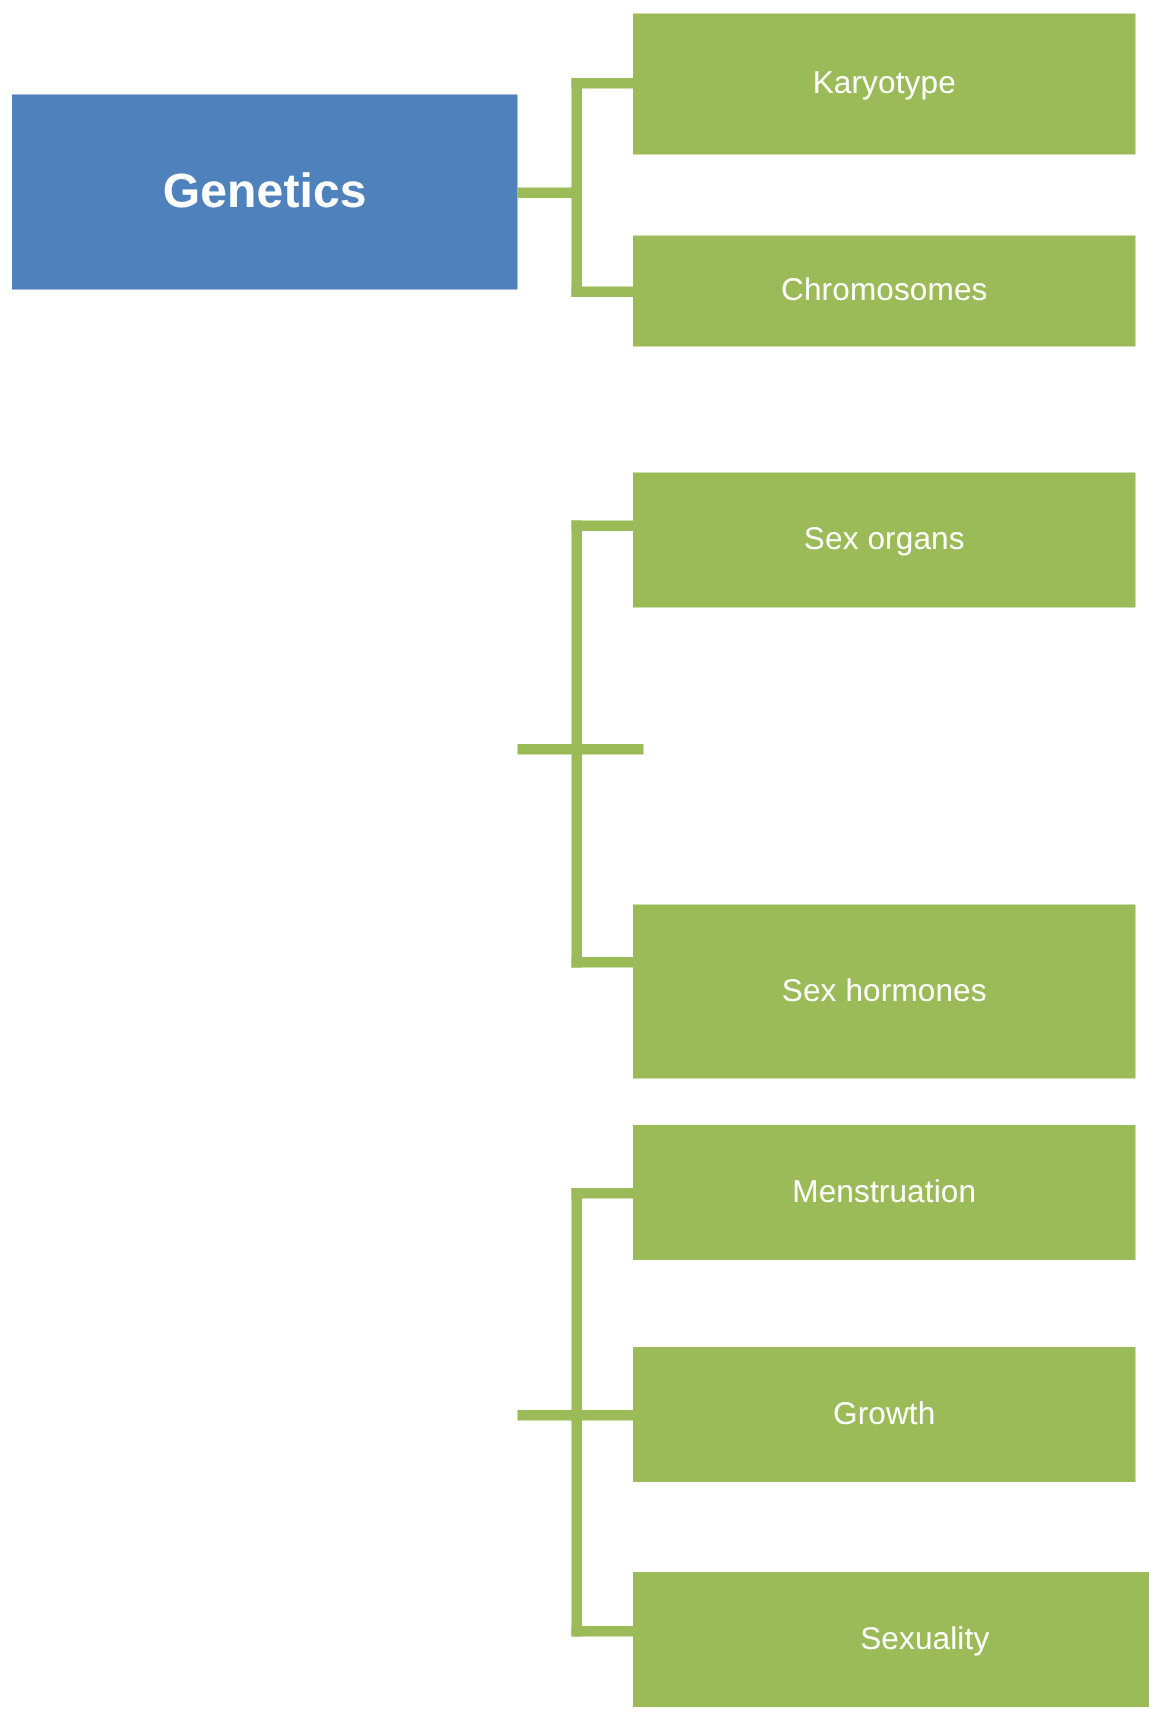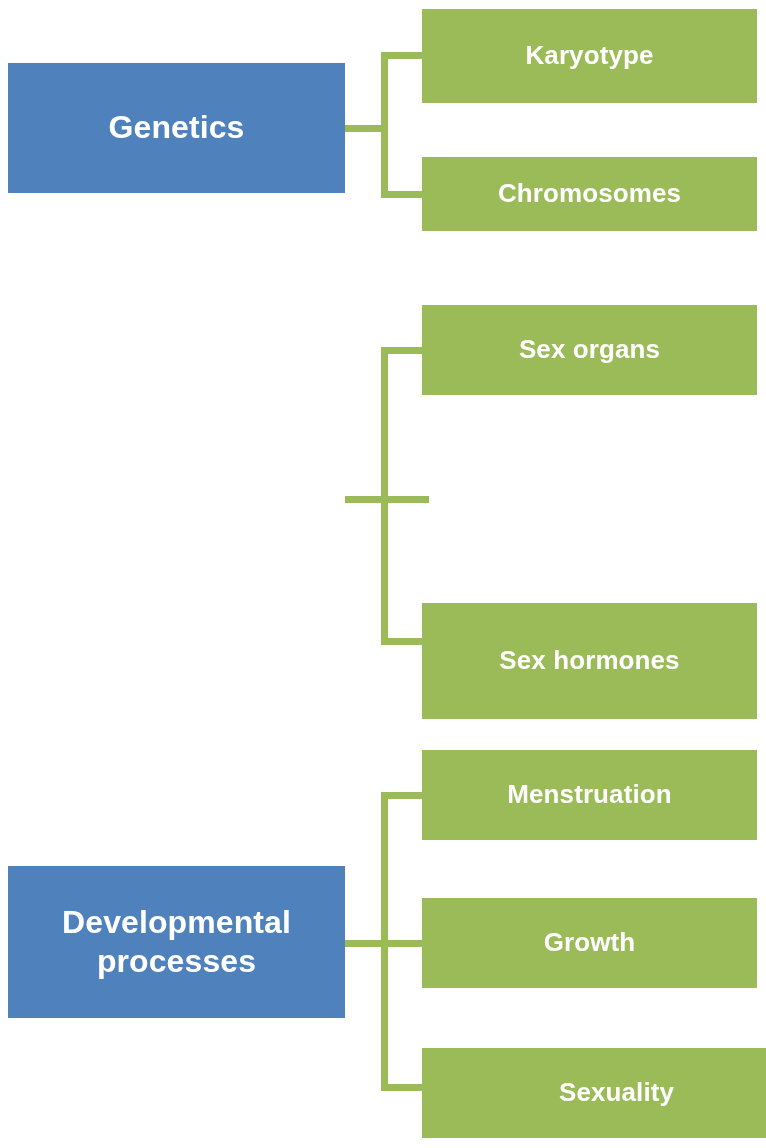--- a/index.html
+++ b/index.html
@@ -35,22 +35,22 @@
 
   .node.parent {
     background: #4F81BD;
     font-weight: bold;
     font-size: 32px;
     letter-spacing: 0.1px;
   }
 
   .node.child {
     background: #9BBB59;
-    font-weight: bold;
-    font-size: 26px;
+    font-weight: normal;
+    font-size: 21px;
     letter-spacing: 0.1px;
   }
 
   .connector-h {
     position: absolute;
     background: #9BBB59;
     height: 7px;
   }
   .connector-v {
     position: absolute;
@@ -72,24 +72,23 @@
 
   <div class="node child" style="left:422px; top:9px; width:335px; height:94px;">Karyotype</div>
   <div class="node child" style="left:422px; top:157px; width:335px; height:74px;">Chromosomes</div>
 
 
   <div class="connector-h" style="left:345px; top:496px; width:84px;"></div>
   <div class="connector-v" style="left:381px; top:347px; height:298px;"></div>
   <div class="connector-h" style="left:381px; top:347px; width:48px;"></div>
   <div class="connector-h" style="left:381px; top:638px; width:48px;"></div>
 
-  <div class="node child" style="left:422px; top:305px; width:335px; height:90px;">Sex organs</div>
+  <div class="node child" style="left:422px; top:315px; width:335px; height:90px;">Sex organs</div>
   <div class="node child" style="left:422px; top:603px; width:335px; height:116px;">Sex hormones</div>
 
-  <div class="node parent" style="left:8px; top:866px; width:337px; height:152px;">Developmental processes</div>
 
   <div class="connector-h" style="left:345px; top:940px; width:84px;"></div>
   <div class="connector-v" style="left:381px; top:792px; height:299px;"></div>
   <div class="connector-h" style="left:381px; top:792px; width:48px;"></div>
   <div class="connector-h" style="left:381px; top:1084px; width:48px;"></div>
 
   <div class="node child" style="left:422px; top:750px; width:335px; height:90px;">Menstruation</div>
   <div class="node child" style="left:422px; top:898px; width:335px; height:90px;">Growth</div>
   <div class="node child" style="left:422px; top:1048px; width:389px; height:90px;">Sexuality</div>
 

